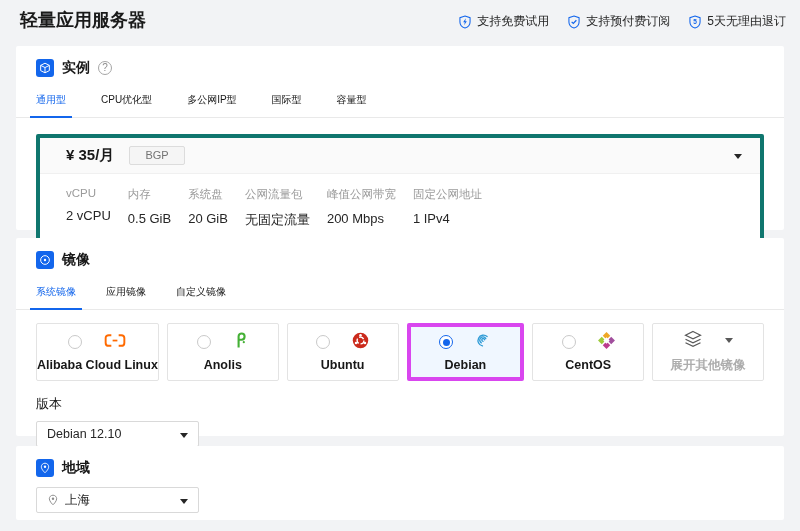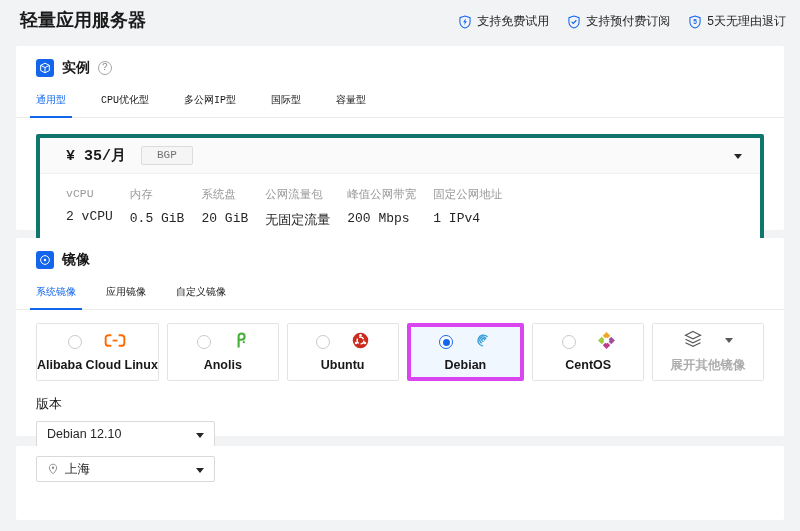--- a/index.html
+++ b/index.html
@@ -14,21 +14,21 @@
   .page-title {
     position:absolute; left:20px; top:8px;
     font-size:18px; font-weight:bold; color:#1a1a1a;
   }
   .badges { position:absolute; right:14px; top:13px; display:flex; gap:18px; }
   .badge { display:flex; align-items:center; gap:5px; font-size:12px; color:#262626; cursor:pointer; }
   .badge svg { display:block; }
 
   
   .card { position:absolute; left:16px; width:768px; background:#fff; border-radius:2px; }
-  #card-instance { top:46px;  height:184px;font-family:Liberation Mono, monospace; }
+  #card-instance { top:46px;  height:184px; }
   #card-image    { top:238px; height:198px; }
   #card-region   { top:446px; height:74px;  }
 
   .sec-head { display:flex; align-items:center; gap:8px; padding:13px 20px 0 20px; }
   .sec-icon { width:18px; height:18px; background:#1366ec; border-radius:3px;
               display:flex; align-items:center; justify-content:center; flex:none; }
   .sec-title { font-size:14px; font-weight:bold; color:#181818; }
   .help { width:14px; height:14px; border:1px solid #a6a6a6; border-radius:50%;
           color:#8c8c8c; font-size:10px; line-height:12px; text-align:center; cursor:pointer; }
 
@@ -68,21 +68,21 @@
            background:#fff; position:relative; flex:none; }
   .radio.checked { border-color:#1366ec; }
   .radio.checked::after { content:""; position:absolute; left:2.5px; top:2.5px; right:2.5px; bottom:2.5px;
                           background:#1366ec; border-radius:50%; }
   .os-label { font-size:12.5px; font-weight:bold; color:#181818; white-space:nowrap; }
   .os-label.muted { color:#adadad; }
   .os-top .caret { border-top-color:#595959; }
 
   
   .field-label { margin:14px 20px 0 20px; font-size:13px; color:#181818; }
-  .select { margin:8px 20px 0 20px; width:179px; height:26px; border:1px solid #d9d9d9;
+  .select { margin:8px 20px 0 20px; width:163px; height:26px; border:1px solid #d9d9d9;
             border-radius:2px; background:#fff; display:flex; align-items:center;
             padding:0 10px; font-size:12.5px; color:#262626; cursor:pointer; position:relative; }
   .select .caret { position:absolute; right:10px; top:11px; }
   .select .pin { margin-right:6px; display:flex; align-items:center; }
   #card-region .select { margin-top:10px; }
 </style>
 </head>
 <body>
 
 <h1 class="page-title">轻量应用服务器</h1>
@@ -283,20 +283,29 @@
   </div>
 
   <div class="field-label">版本</div>
   <div class="select">
     <span>Debian 12.10</span>
     <span class="caret"></span>
   </div>
 </section>
 
 <section class="card" id="card-region">
+  <div class="sec-head">
+    <span class="sec-icon">
+      <svg width="12" height="12" viewBox="0 0 16 16">
+          <path d="M8 1.6c-2.7 0-4.9 2.1-4.9 4.8 0 3.5 4.9 8 4.9 8s4.9-4.5 4.9-8c0-2.7-2.2-4.8-4.9-4.8z" fill="none" stroke="#fff" stroke-width="1.2"></path>
+          <circle cx="8" cy="6.3" r="1.6" fill="#fff"></circle>
+        </svg>
+    </span>
+    <span class="sec-title">地域</span>
+  </div>
   <div class="select">
     <span class="pin">
       <svg width="12" height="12" viewBox="0 0 16 16">
           <path d="M8 1.6c-2.7 0-4.9 2.1-4.9 4.8 0 3.5 4.9 8 4.9 8s4.9-4.5 4.9-8c0-2.7-2.2-4.8-4.9-4.8z" fill="none" stroke="#8c8c8c" stroke-width="1.3"></path>
           <circle cx="8" cy="6.3" r="1.6" fill="#8c8c8c"></circle>
         </svg>
     </span>
     <span>上海</span>
     <span class="caret"></span>
   </div>

